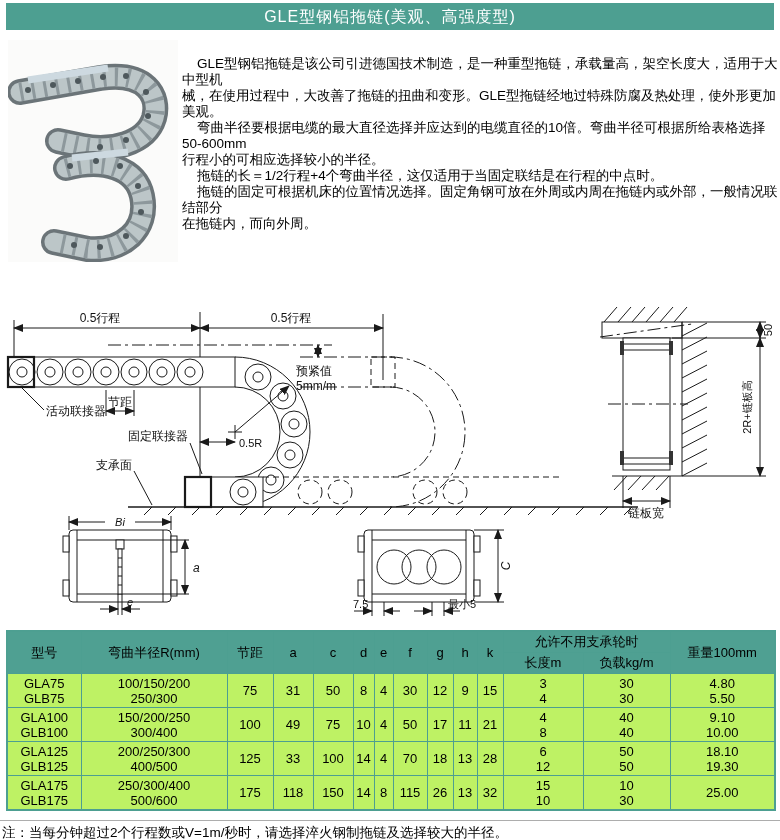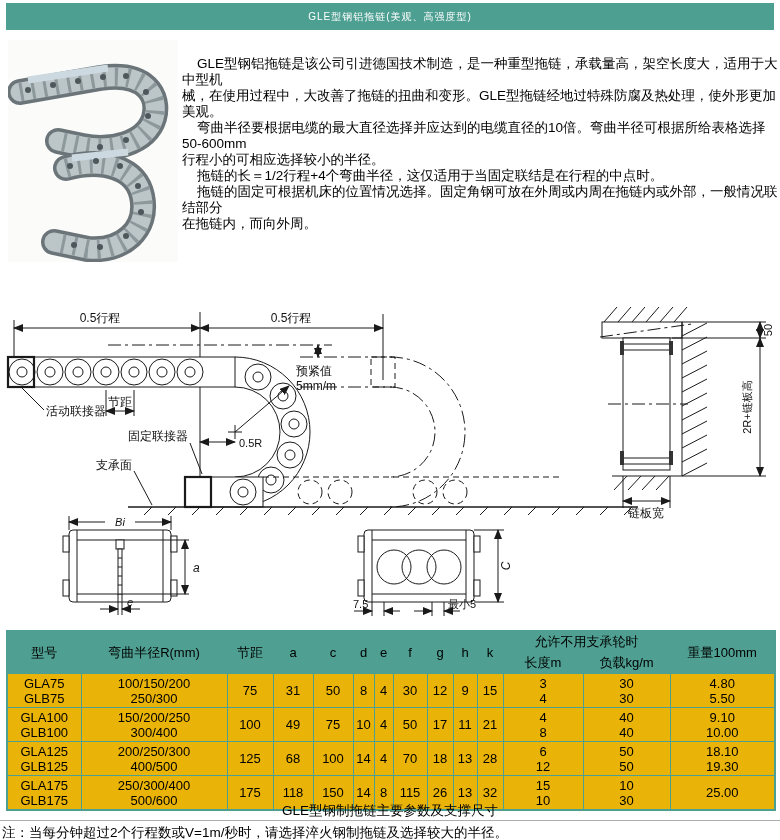--- a/index.html
+++ b/index.html
@@ -1,40 +1,40 @@
 <!DOCTYPE html>
 <html><head>
 <meta charset="utf-8">
 <style>
   html,body{margin:0;padding:0;background:#fff;}
   #page{position:relative;width:780px;height:840px;background:#fff;overflow:hidden;
         font-family:"Liberation Sans","DejaVu Sans",sans-serif;color:#000;}
   .abs{position:absolute;}
   #title-bar{left:6px;top:3px;width:768px;height:27px;background:#4d9f91;color:#fff;
-             font-size:10px;line-height:27px;text-align:center;letter-spacing:1px;}
+             font-size:16px;line-height:27px;text-align:center;letter-spacing:1px;}
   #intro-text{left:182px;top:56px;width:596px;font-size:13.5px;line-height:16px;
               white-space:pre-wrap;}
   #photo-caption{left:28px;top:264px;width:170px;font-size:14px;}
   .diag-caption{font-size:14px;}
   #gla-caption{left:57px;top:620px;margin-top:12px;}
   #glb-caption{left:345px;top:612px;}
   svg text{fill:#111;font-family:"Liberation Sans","DejaVu Sans",sans-serif;}
   svg .ln{stroke:#1a1a1a;stroke-width:1;fill:none;}
   svg .thk{stroke:#1a1a1a;stroke-width:2.2;fill:none;}
   svg .wh{fill:#fff;stroke:#1a1a1a;stroke-width:1;}
   svg .dd{stroke:#1a1a1a;stroke-width:1;fill:none;stroke-dasharray:13 4 3 4;}
   svg .dsh{stroke:#1a1a1a;stroke-width:1;fill:none;stroke-dasharray:6 4;}
   
   #spec-table{position:absolute;left:6px;top:630px;width:768px;border-collapse:collapse;
               table-layout:fixed;font-size:13px;padding-left:40px;}
   #spec-table th,#spec-table td{border:1px solid #4d9f91;padding:0;text-align:center;
               vertical-align:middle;font-weight:normal;overflow:hidden;}
   #spec-table{border:2px solid #4d9f91;}
   #spec-table th{background:#4fa092;height:20px;}
-  #spec-table td{height:33px;white-space:pre-line;line-height:15px;background:#eab308;margin-top:26px;}
+  #spec-table td{height:33px;white-space:pre-line;line-height:15px;background:#bef264;margin-top:26px;}
   #table-caption{left:0;top:802px;width:780px;text-align:center;font-size:13.5px;}
   #note-divider{left:0;top:820px;width:780px;height:0;border-top:1px solid #adadad;}
   #bottom-note{left:2px;top:824px;width:778px;font-size:13.5px;}
 </style>
 </head>
 <body>
 
 <div id="page">
 
   <div id="title-bar" class="abs">GLE型钢铝拖链(美观、高强度型)</div>
@@ -421,21 +421,21 @@
 40</td>
       <td>9.10
 10.00</td>
     </tr>
     <tr>
       <td>GLA125
 GLB125</td>
       <td>200/250/300
 400/500</td>
       <td>125</td>
-      <td>68</td>
+      <td>33</td>
       <td>100</td>
       <td>14</td>
       <td>4</td>
       <td>70</td>
       <td>18</td>
       <td>13</td>
       <td>28</td>
       <td>6
 12</td>
       <td>50
@@ -459,17 +459,16 @@
       <td>32</td>
       <td>15
 10</td>
       <td>10
 30</td>
       <td>25.00</td>
     </tr>
   </tbody>
     </table>
 
-  <div id="table-caption" class="abs">GLE型钢制拖链主要参数及支撑尺寸</div>
   <div id="note-divider" class="abs"></div>
   <div id="bottom-note" class="abs">注：当每分钟超过2个行程数或V=1m/秒时，请选择淬火钢制拖链及选择较大的半径。</div>
 
 </div>
 
 </body></html>

